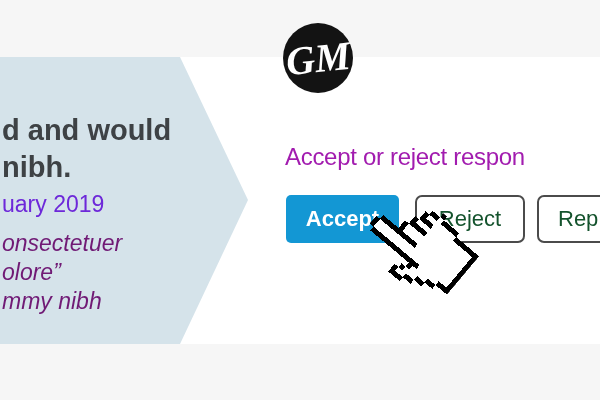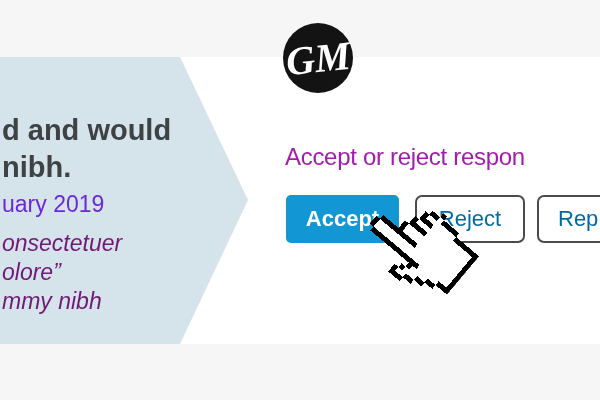--- a/index.html
+++ b/index.html
@@ -56,21 +56,21 @@
     display:flex;align-items:center;justify-content:center;
     font-family:"Liberation Sans", sans-serif;
     font-size:22px;border-radius:6px;box-sizing:border-box;
     padding:0;border:none;background:none;cursor:pointer;
   }
   .btn-accept{
     left:286px;width:113px;
     background:#1397d4;color:#ffffff;font-weight:bold;border-radius:5px;
   }
   .btn-outline{
-    background:#ffffff;color:#0369a1;
+    background:#ffffff;color:#14532d;
     border:2px solid #4b4b4b;border-radius:7px;
   }
   .btn-reject{left:415px;width:110px;}
   .btn-rep{left:537px;width:120px;justify-content:flex-start;padding-left:19px;}
   
   .hand-cursor{
     position:absolute;left:341px;top:220px;width:85px;height:105px;
     transform:rotate(-50deg);transform-origin:33px 3px;
     pointer-events:none;z-index:10;
   }

